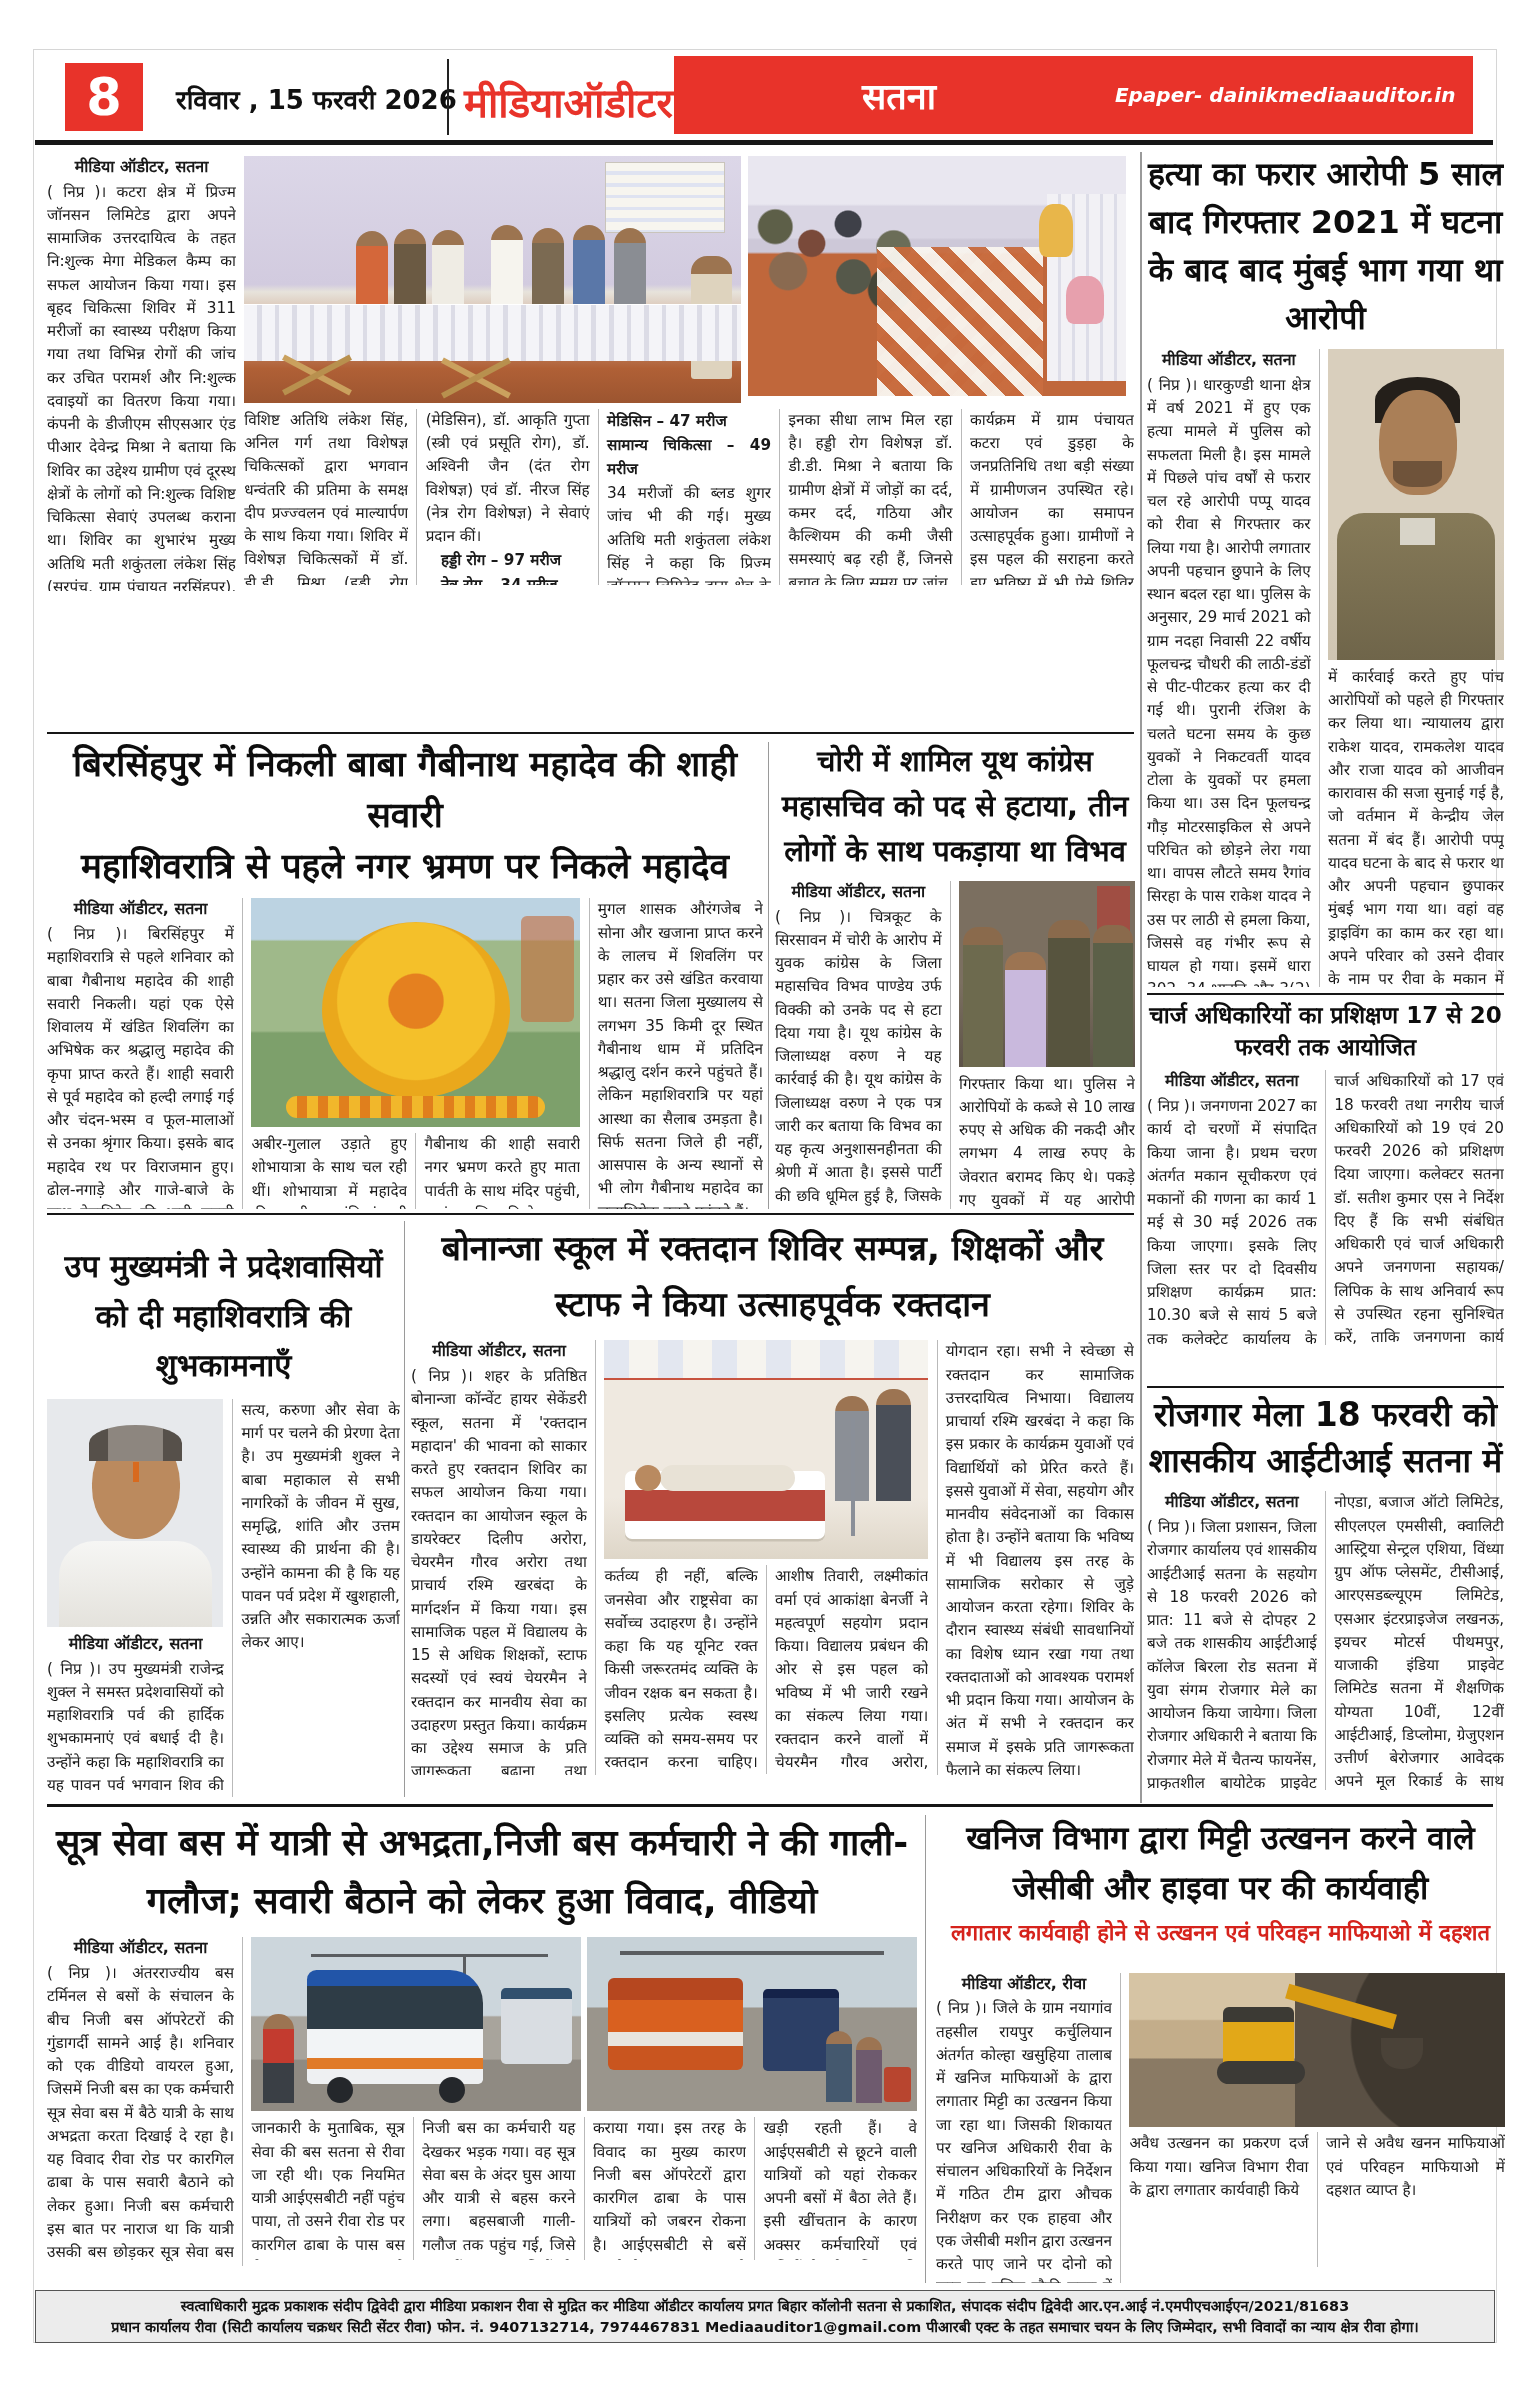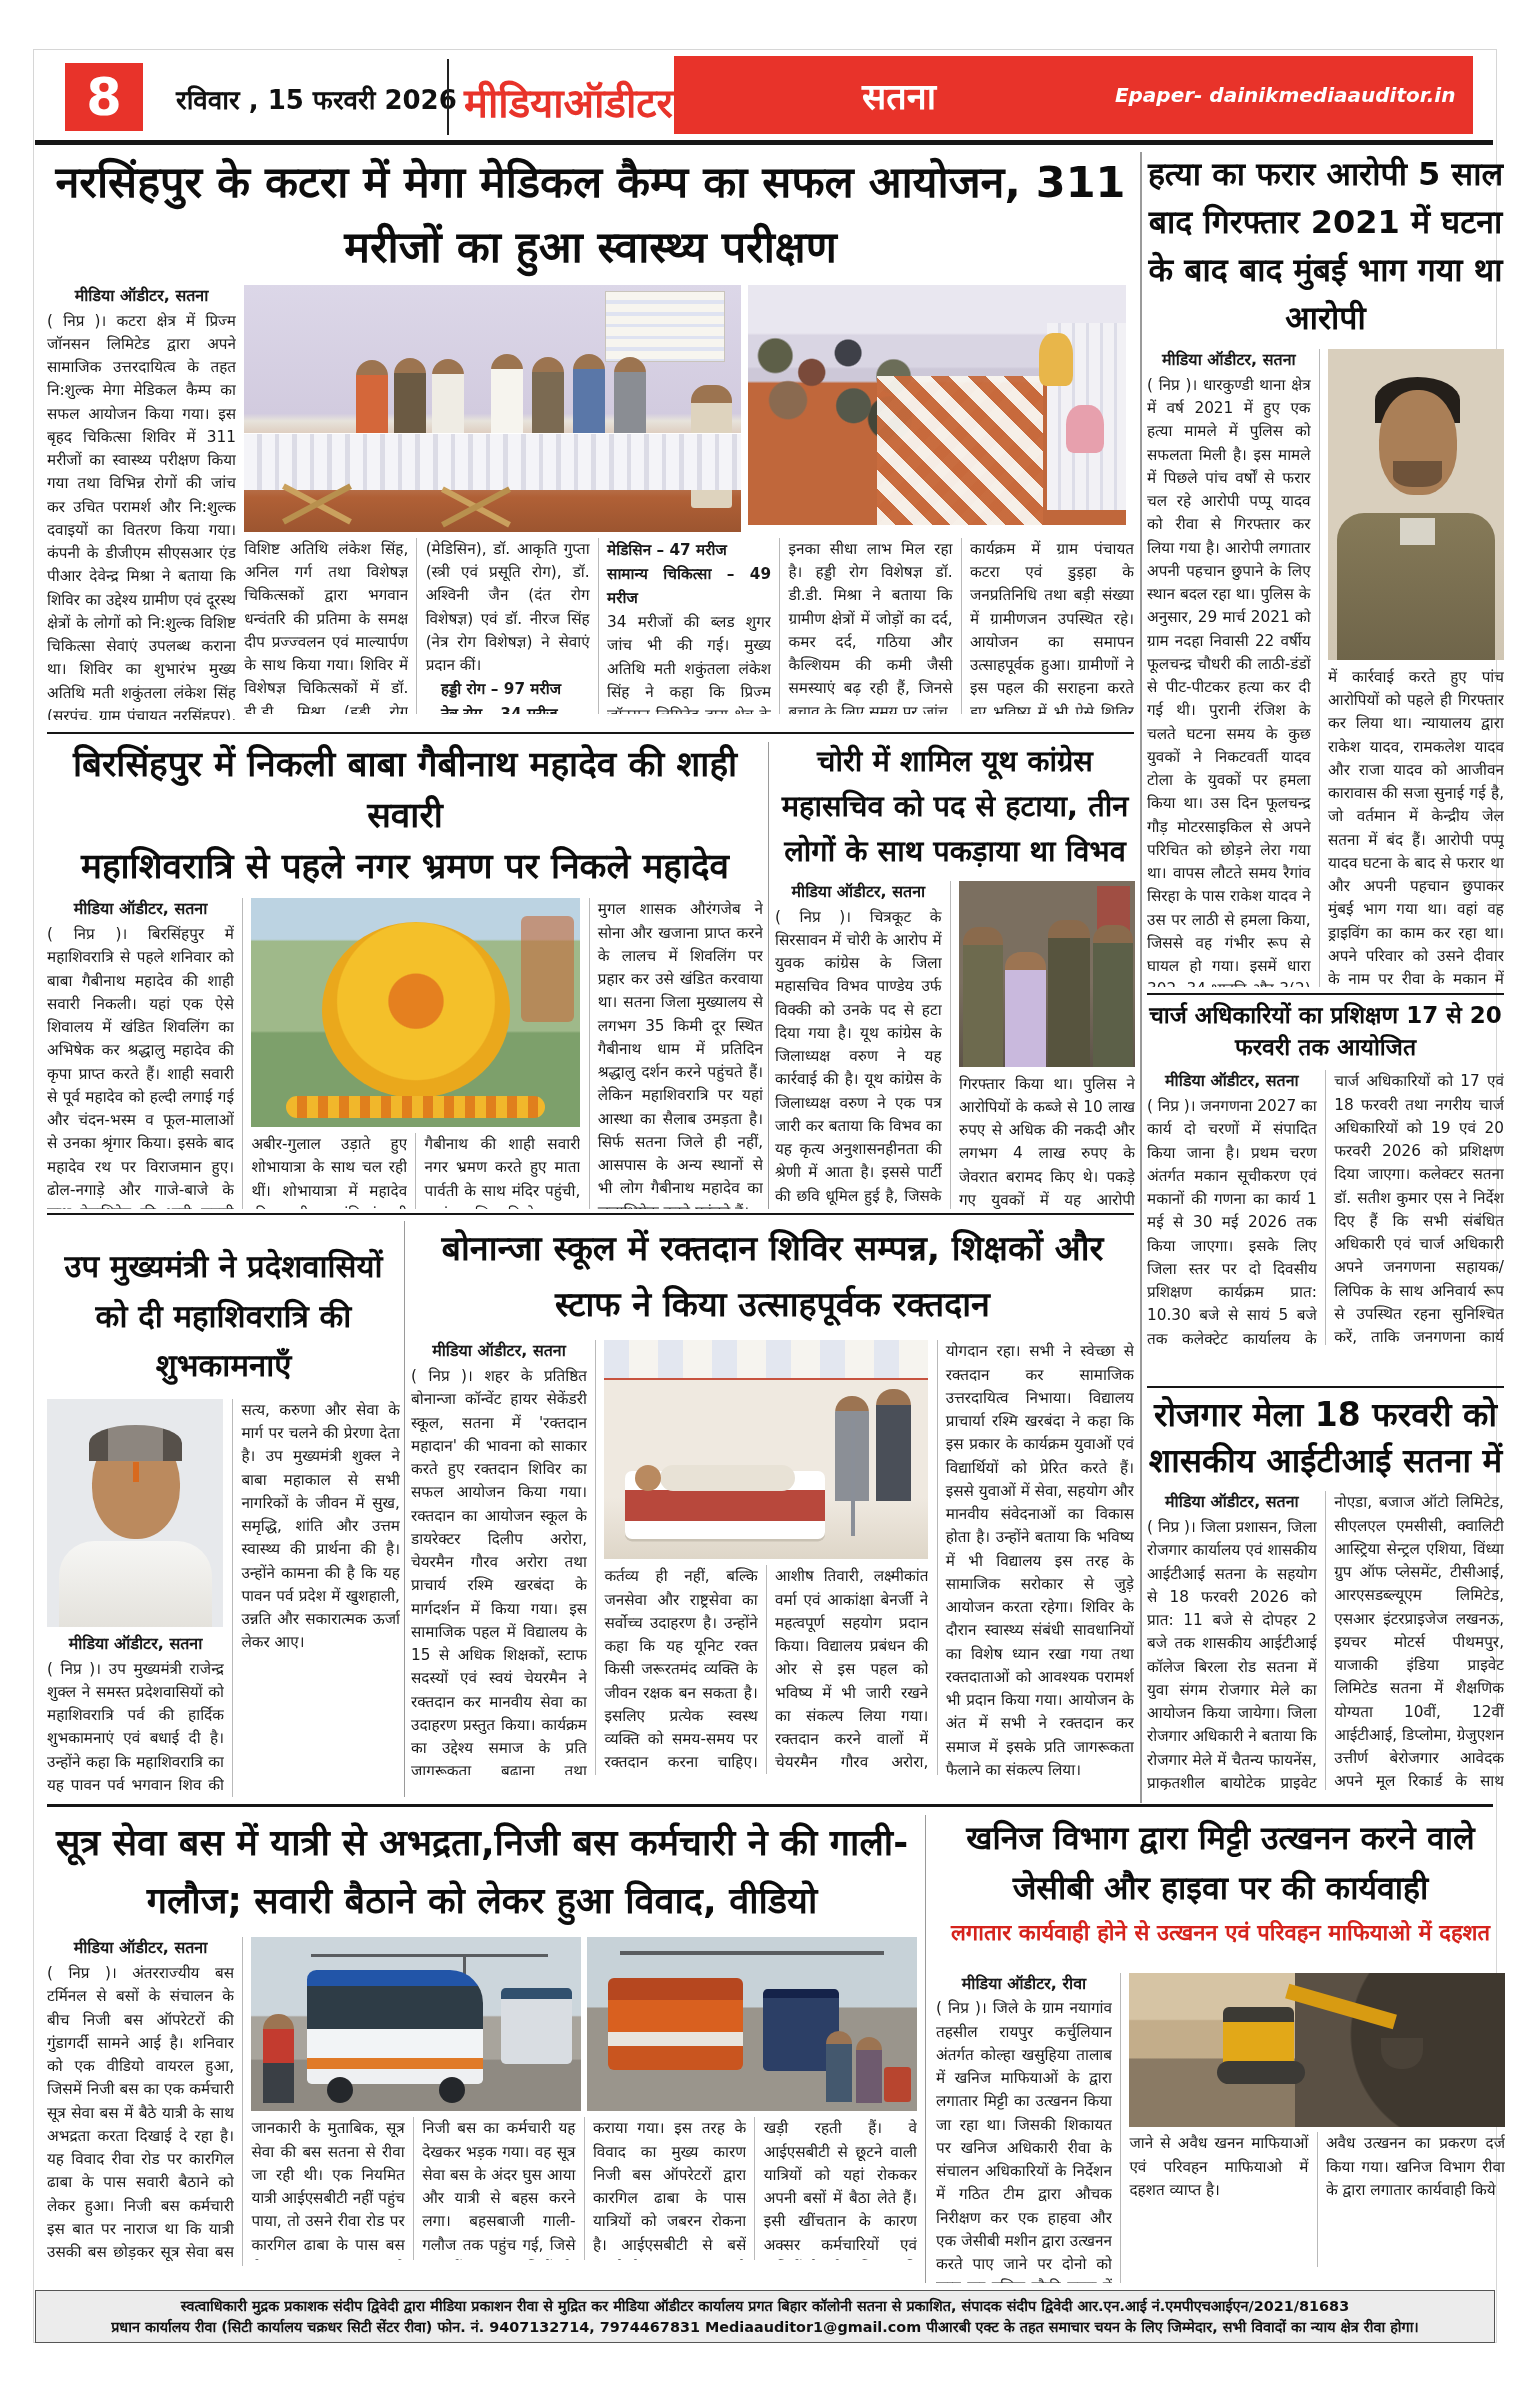--- a/index.html
+++ b/index.html
@@ -67,21 +67,20 @@
   <div class="vrule" style="left:768px;top:742px;width:1.2px;height:467px;"></div>
   <div class="vrule" style="left:404px;top:1221px;width:1.2px;height:576px;"></div>
   <div class="vrule" style="left:925px;top:1815px;width:1.2px;height:468px;"></div>
   <div class="rule" style="left:47px;top:732px;width:1087px;height:2.4px;"></div>
   <div class="rule" style="left:47px;top:1213px;width:1087px;height:2.4px;"></div>
   <div class="rule" style="left:47px;top:1804px;width:1446px;height:2.9px;"></div>
   <div class="rule" style="left:1147px;top:993px;width:357px;height:1.8px;"></div>
   <div class="rule" style="left:1147px;top:1386px;width:357px;height:1.8px;"></div>
 
   <div class="sec" style="left:47px;top:150px;width:1087px;height:578px;">
-    <div class="hl hl-medical">नरसिंहपुर के कटरा में मेगा मेडिकल कैम्प का सफल आयोजन, 311 मरीजों का हुआ स्वास्थ्य परीक्षण</div>
     <div class="cols" style="margin-top:5.9px;height:435px;">
       <div class="col" style="flex:0 0 189px;">
         <div class="byline">मीडिया ऑडीटर, सतना</div>
         <p>( निप्र )। कटरा क्षेत्र में प्रिज्म जॉनसन लिमिटेड द्वारा अपने सामाजिक उत्तरदायित्व के तहत नि:शुल्क मेगा मेडिकल कैम्प का सफल आयोजन किया गया। इस बृहद चिकित्सा शिविर में 311 मरीजों का स्वास्थ्य परीक्षण किया गया तथा विभिन्न रोगों की जांच कर उचित परामर्श और नि:शुल्क दवाइयों का वितरण किया गया। कंपनी के डीजीएम सीएसआर एंड पीआर देवेन्द्र मिश्रा ने बताया कि शिविर का उद्देश्य ग्रामीण एवं दूरस्थ क्षेत्रों के लोगों को नि:शुल्क विशिष्ट चिकित्सा सेवाएं उपलब्ध कराना था। शिविर का शुभारंभ मुख्य अतिथि मती शकुंतला लंकेश सिंह (सरपंच, ग्राम पंचायत नरसिंहपुर), अध्यक्ष मती पुष्पा गर्ग (उपाध्यक्ष),</p>
       </div>
       <div class="stack" style="flex:1;border-left:none;padding-left:0;">
         <div style="display:flex;gap:7px;">
           <div class="photo" id="ph-med1" style="width:497px;height:247px;background:linear-gradient(180deg,#dcd7e8 0%,#d2cbdf 52%,#e7e3db 55%,#b06036 86%,#9c5530 100%);">
             <div class="abs" style="right:16.5px;top:5.9px;width:118px;height:69px;background:repeating-linear-gradient(180deg,#f7f5ef 0 8.2px,#dfe3f1 8.2px 11.8px);border:0.6px solid #c9c4bb;"></div>
             <div class="fig" style="left:112px;top:75px;background:linear-gradient(180deg,#9c7450 0 15.3px,#d4673a 15.3px);"></div>
@@ -341,24 +340,24 @@
       <div class="stack" style="flex:1;">
         <div class="photo" style="width:100%;height:154px;background:linear-gradient(180deg,#d6c4a4 0 30%,#c3ad8a 31% 55%,#8a7a64 56% 100%);">
           <div class="abs" style="right:0;top:0;width:56%;height:100%;background:radial-gradient(circle at 80% 40%,#3f382f 0 58%,#5a5044 59% 100%);"></div>
           <div class="abs" style="left:94px;top:34px;width:71px;height:54px;background:#e2a818;border-radius:5.9px;border-top:15.3px solid #3c3a34;"></div>
           <div class="abs" style="left:156px;top:26px;width:112px;height:15.3px;background:#d89b12;transform:rotate(16deg);"></div>
           <div class="abs" style="left:252px;top:65px;width:42px;height:31px;background:#4a4238;border-radius:0 0 19px 19px;"></div>
           <div class="abs" style="left:88px;top:88px;width:88px;height:23.5px;background:#3c3a36;border-radius:11.8px;"></div>
         </div>
         <div class="cols" style="height:135px;">
           <div class="col">
+              <p>अवैध उत्खनन का प्रकरण दर्ज किया गया। खनिज विभाग रीवा के द्वारा लगातार कार्यवाही किये</p>
+            </div>
+          <div class="col">
               <p>जाने से अवैध खनन माफियाओं एवं परिवहन माफियाओ में दहशत व्याप्त है।</p>
-            </div>
-          <div class="col">
-              <p>अवैध उत्खनन का प्रकरण दर्ज किया गया। खनिज विभाग रीवा के द्वारा लगातार कार्यवाही किये</p>
             </div>
         </div>
       </div>
     </div>
   </div>
 
   <div class="footer-box">
     <div>स्वत्वाधिकारी मुद्रक प्रकाशक संदीप द्विवेदी द्वारा मीडिया प्रकाशन रीवा से मुद्रित कर मीडिया ऑडीटर कार्यालय प्रगत बिहार कॉलोनी सतना से प्रकाशित, संपादक संदीप द्विवेदी आर.एन.आई नं.एमपीएचआईएन/2021/81683</div>
     <div>प्रधान कार्यालय रीवा (सिटी कार्यालय चक्रधर सिटी सेंटर रीवा) फोन. नं. 9407132714, 7974467831 Mediaauditor1@gmail.com पीआरबी एक्ट के तहत समाचार चयन के लिए जिम्मेदार, सभी विवादों का न्याय क्षेत्र रीवा होगा।</div>
   </div>

